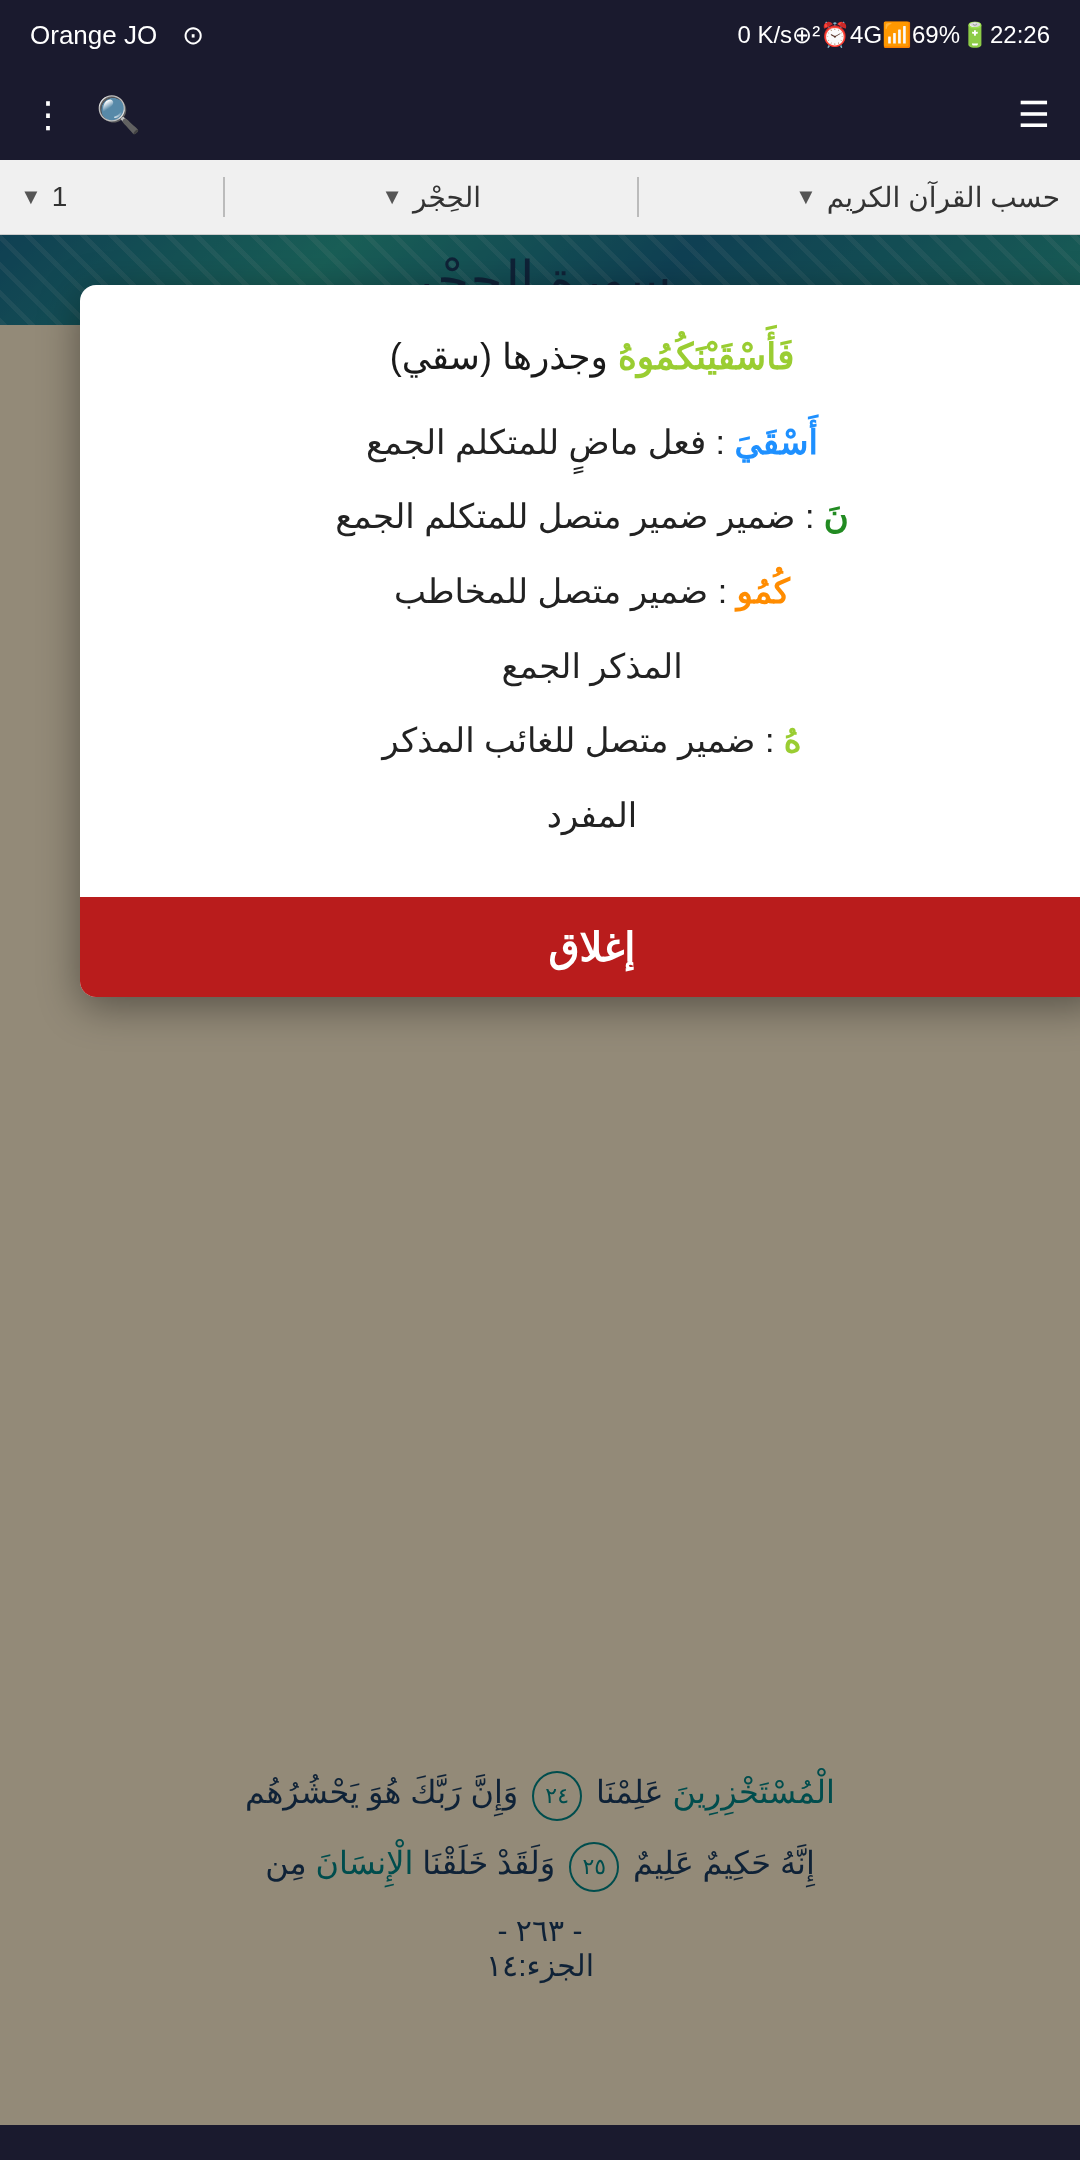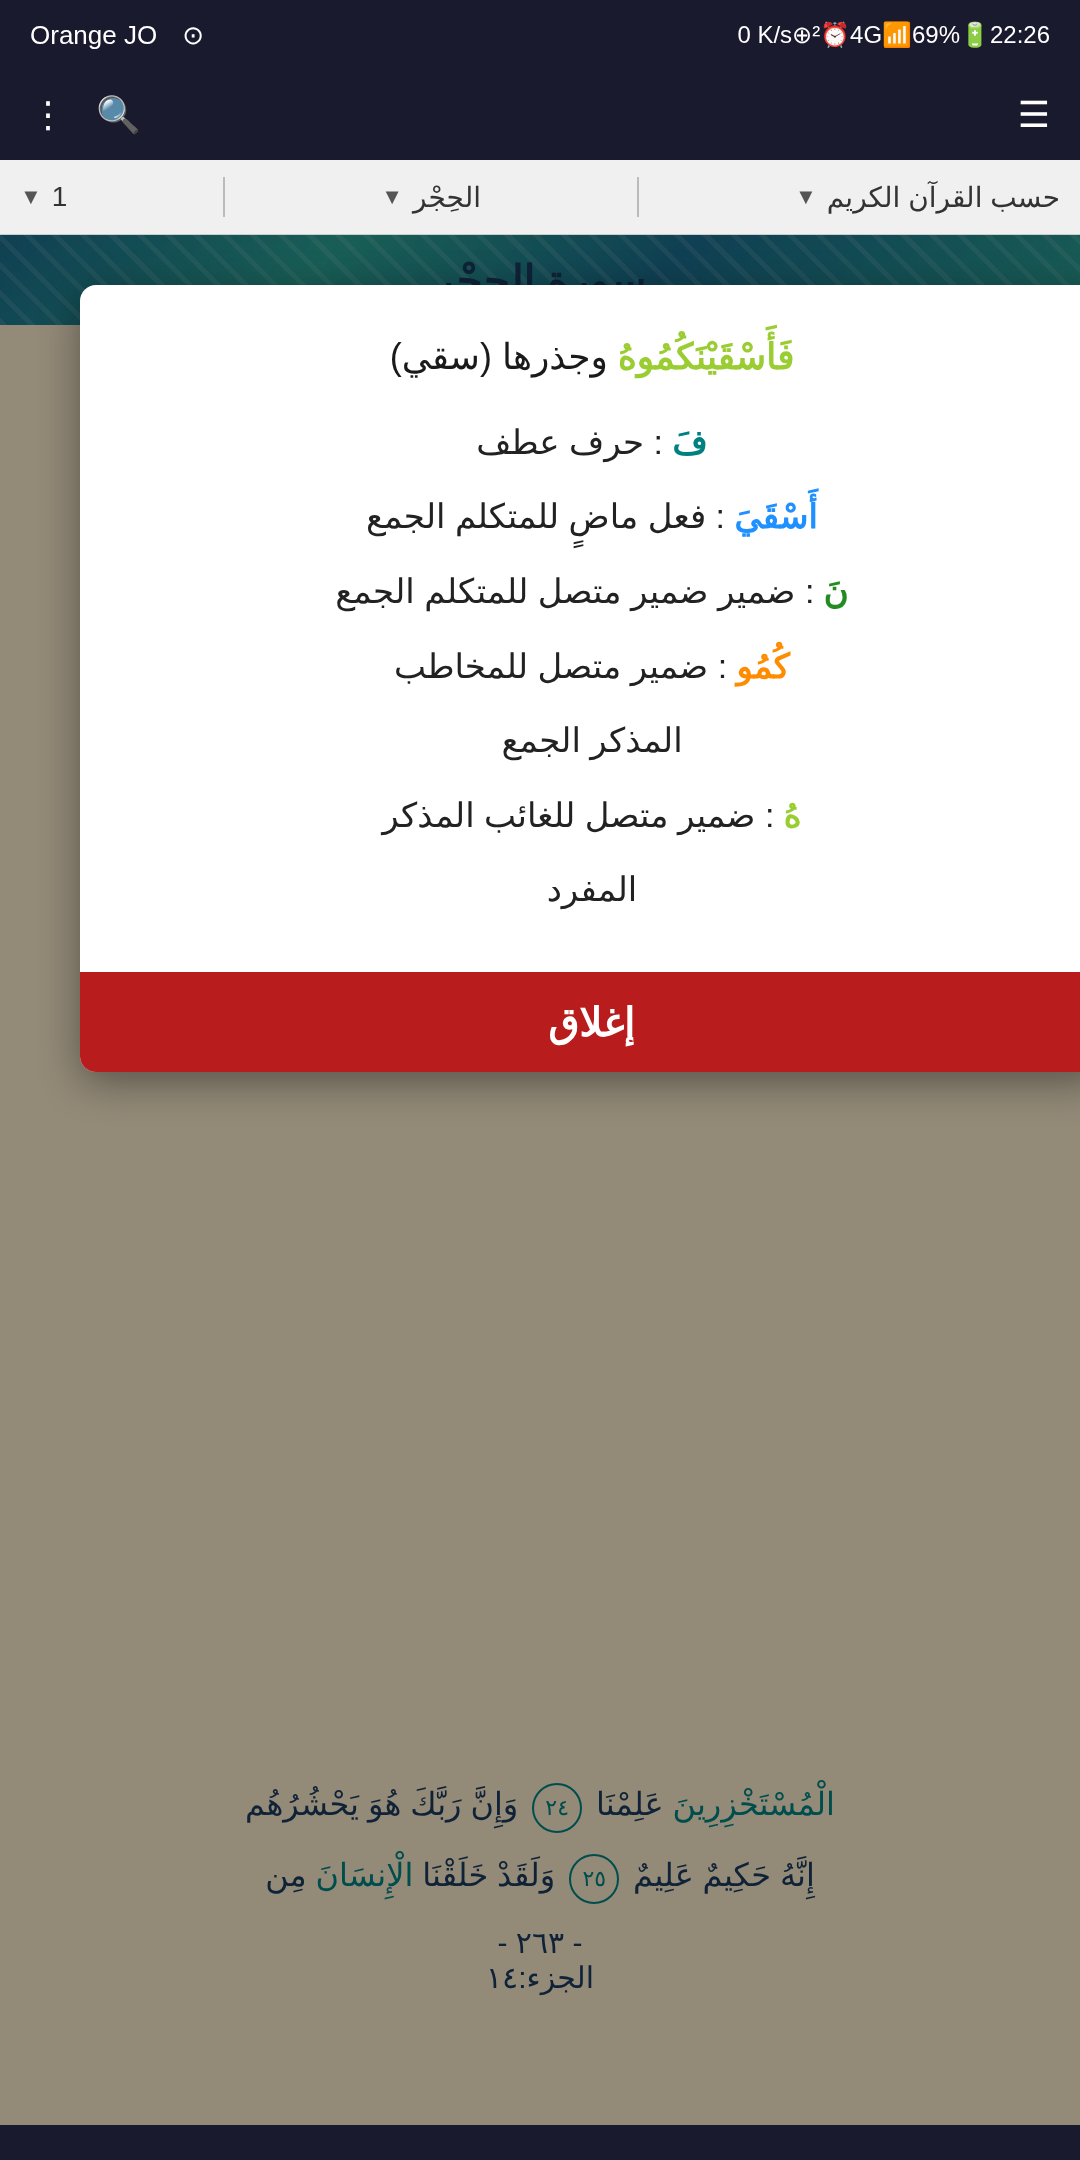--- a/index.html
+++ b/index.html
@@ -132,23 +132,23 @@
       background: repeating-linear-gradient(
         45deg,
         rgba(255,255,255,0.05) 0px,
         rgba(255,255,255,0.05) 5px,
         transparent 5px,
         transparent 20px
       );
     }
 
     .surah-title {
-      font-size: 42px;
+      font-size: 52px;
       color: #1a3a5c;
-      font-weight: bold;
+      font-weight: normal;
       direction: rtl;
       position: relative;
       z-index: 2;
     }
 
     
     .quran-text-area {
       padding: 20px 30px;
       direction: rtl;
       font-size: 34px;
@@ -332,25 +332,20 @@
   <div class="overlay"></div>
 
   <div class="modal">
     <div class="modal-content">
 
       <div class="modal-line">
         <span class="yellow-green">فَأَسْقَيْنَكُمُوهُ</span>
         <span> وجذرها (سقي)</span>
       </div>
 
-      <div class="modal-divider-line">
-        <span class="teal" style="color:#008080; font-weight:bold;">فَ</span>
-        <span> : </span>
-        <span>حرف عطف</span>
-      </div>
 
       <div class="modal-divider-line">
         <span style="color:#1e90ff; font-weight:bold;">أَسْقَيَ</span>
         <span> : </span>
         <span>فعل ماضٍ للمتكلم الجمع</span>
       </div>
 
       <div class="modal-divider-line">
         <span style="color:#228B22; font-weight:bold;">نَ</span>
         <span>: </span>
@@ -374,21 +369,21 @@
       <div class="modal-divider-line">
         <span>المفرد</span>
       </div>
 
     </div>
 
     
     <button class="close-button">إغلاق</button>
   </div>
 
-  <div style="position: absolute; bottom: 220px; left: 0; right: 0; background: #f5e6c8; padding: 20px 30px; direction: rtl;">
+  <div style="position: absolute; bottom: 232px; left: 0; right: 0; background: #f5e6c8; padding: 20px 30px; direction: rtl;">
 
     <div style="font-size: 32px; color: #1a3a5c; line-height: 2.2; direction: rtl; text-align: center;">
       <span style="color:#008080;">الْمُسْتَخْزِرِينَ</span>
       <span> عَلِمْنَا </span>
       <span class="verse-number-circle">٢٤</span>
       <span> وَإِنَّ رَبَّكَ هُوَ يَحْشُرُهُم</span>
     </div>
 
     <div style="font-size: 32px; color: #1a3a5c; line-height: 2.2; direction: rtl; text-align: center;">
       <span>إِنَّهُ حَكِيمٌ عَلِيمٌ </span>

